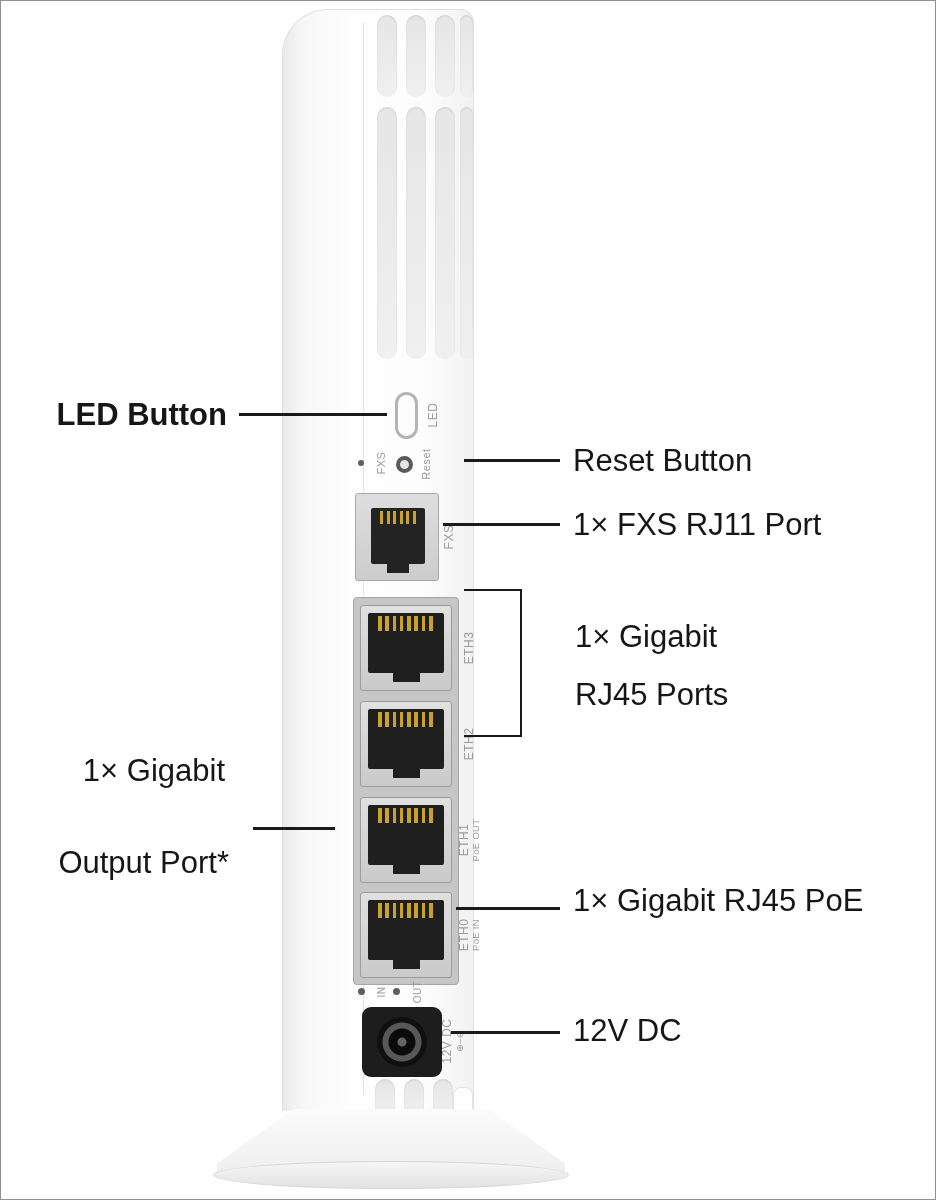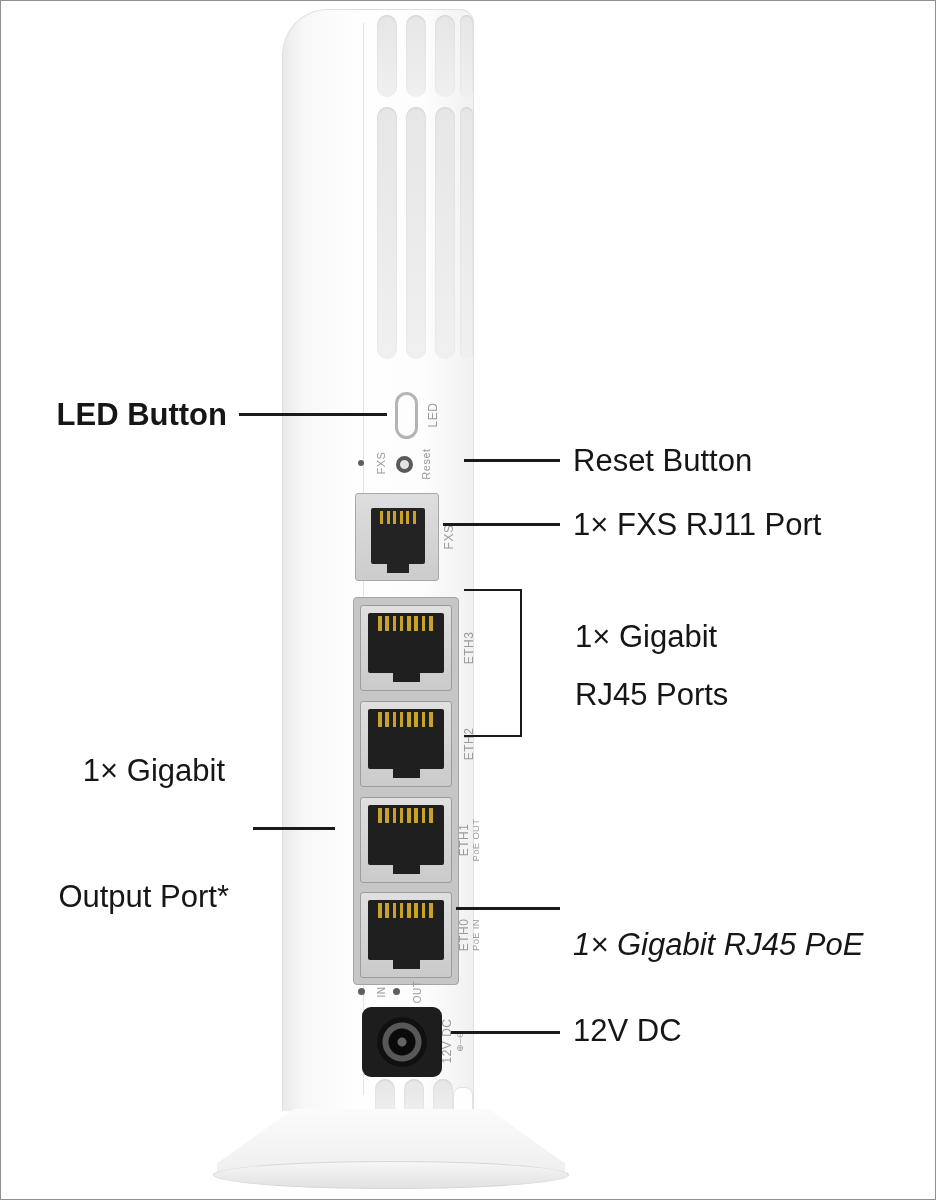--- a/index.html
+++ b/index.html
@@ -164,22 +164,22 @@
   <div class="callout" style="left:572px; top:442px;">Reset Button</div>
 
   <div class="cline" style="left:442px; top:522px; width:117px;"></div>
   <div class="callout" style="left:572px; top:506px;">1× FXS RJ11 Port</div>
 
   <div class="bracket" style="left:463px; top:588px; width:58px; height:148px;"></div>
   <div class="callout" style="left:574px; top:618px;">1× Gigabit</div>
   <div class="callout" style="left:574px; top:676px;text-align:right;">RJ45 Ports</div>
 
   <div class="callout right-align" style="left:24px; top:752px; width:200px;">1× Gigabit</div>
-  <div class="callout right-align" style="left:28px; top:878px; width:200px;">Output Port*</div>
+  <div class="callout right-align" style="left:28px; top:844px; width:200px;">Output Port*</div>
   <div class="cline" style="left:252px; top:826px; width:82px;"></div>
 
   <div class="cline" style="left:455px; top:906px; width:104px;"></div>
-  <div class="callout" style="left:572px; top:926px;font-style:italic;">1× Gigabit RJ45 PoE</div>
+  <div class="callout" style="left:572px; top:882px;">1× Gigabit RJ45 PoE</div>
 
   <div class="cline" style="left:450px; top:1030px; width:109px;"></div>
   <div class="callout" style="left:572px; top:1012px;">12V DC</div>
 
 </div>
 
 </body></html>

